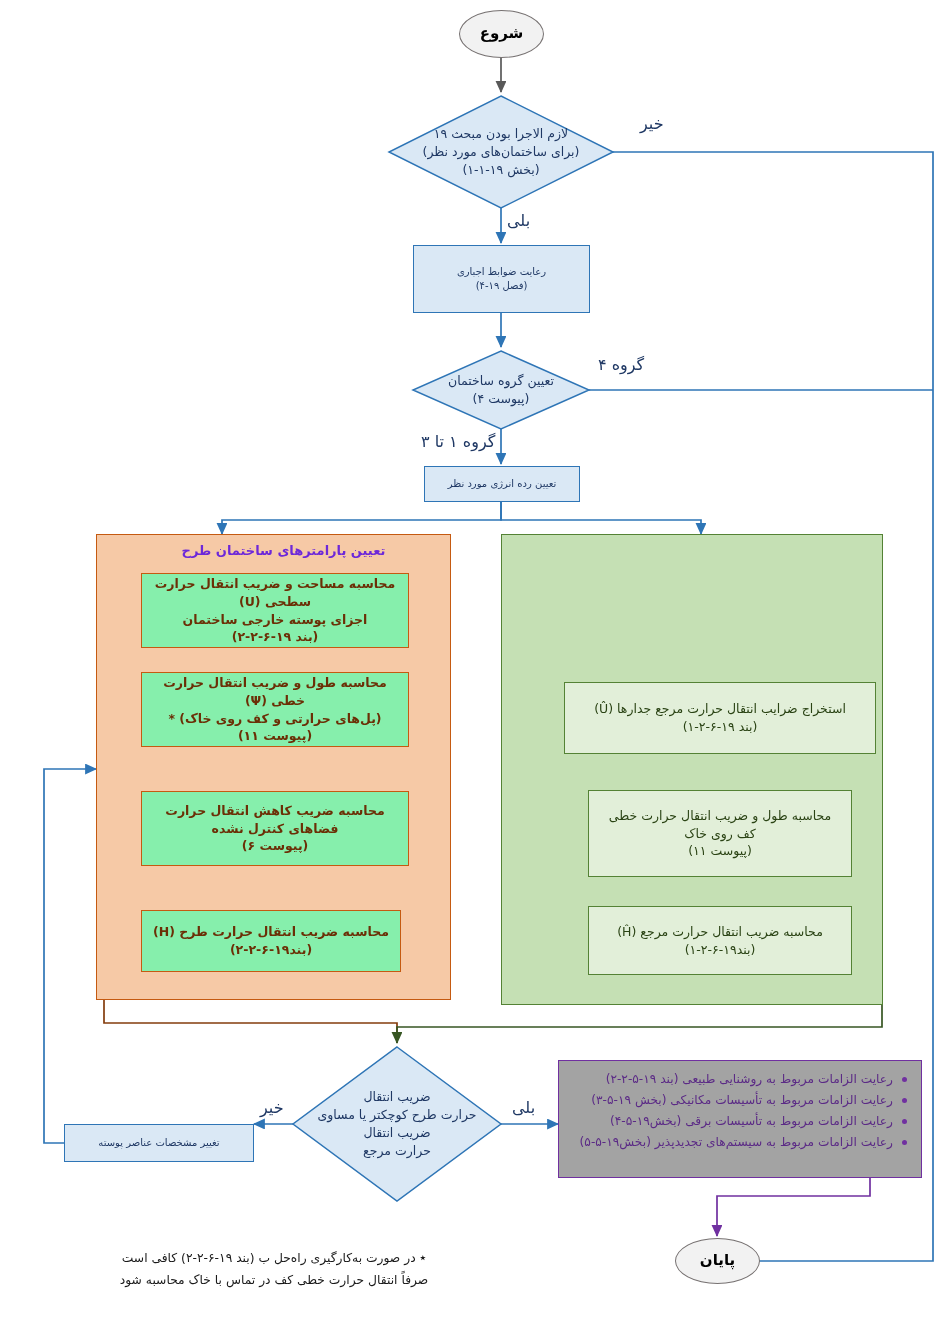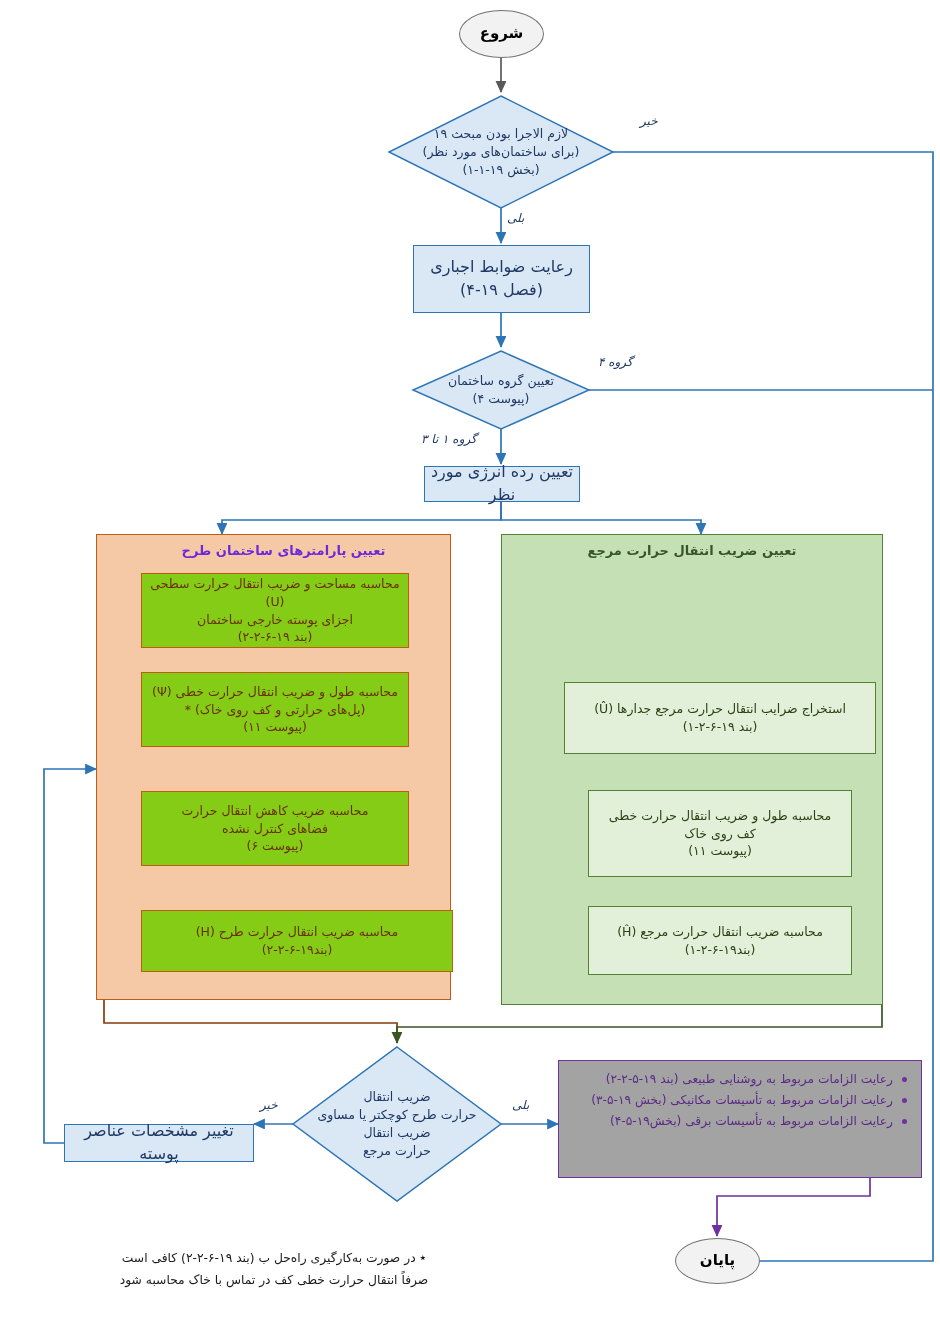--- a/index.html
+++ b/index.html
@@ -20,52 +20,52 @@
     border:1.4px solid #767171;background:#F2F2F2;border-radius:50%;
     font-weight:bold;font-size:15px;color:#000;
   }
 
   
   .diamond{background:transparent;}
   .diamond .dlabel{position:relative;z-index:3;font-size:12.5px;color:#1f3864;line-height:1.45;}
 
   
   .blue-box{
-    background:#DAE8F5;border:1.4px solid #2E75B6;font-size:16px;color:#1f3864;
+    background:#DAE8F5;border:1.4px solid #2E75B6;font-size:10px;color:#1f3864;
   }
 
   
   .grp{position:absolute;box-sizing:border-box;}
   .grp-orange{background:#F6C9A6;border:1.6px solid #C55A11;}
   .grp-green{background:#C5E0B4;border:1.6px solid #548235;}
   .grp-title{position:absolute;left:0;right:0;top:8px;text-align:center;
              font-weight:bold;font-size:13px;direction:rtl;}
   .grp-orange .grp-title{color:#6d28d9;padding-left:20px;}
   .grp-green .grp-title{color:#375623;}
 
-  .sub-orange{background:#84cc16;border:1.3px solid #C55A11;font-size:12.5px;color:#6b2f06;}
+  .sub-orange{background:#86efac;border:1.3px solid #C55A11;font-size:12.5px;color:#6b2f06;font-weight:bold;}
   .sub-green{background:#E2EFD9;border:1.3px solid #548235;font-size:12.5px;color:#2a4314;}
 
   
   .purple-box{
     position:absolute;box-sizing:border-box;background:#a3a3a3;border:1.7px solid #7030A0;
     direction:rtl;padding:8px 12px 8px 10px;
   }
   .purple-box ul{list-style:none;margin:0;padding:0;}
   .purple-box li{
     font-size:12.2px;color:#5B2A86;line-height:1.72;position:relative;
     padding-right:16px;white-space:nowrap;
   }
   .purple-box li:before{
     content:"";position:absolute;right:2px;top:8px;width:5px;height:5px;
     border-radius:50%;background:#7030A0;
   }
 
   
-  .elabel{position:absolute;font-size:12px;color:#1f3864;direction:rtl;white-space:nowrap;font-style:italic;}
+  .elabel{position:absolute;font-size:16px;color:#1f3864;direction:rtl;white-space:nowrap;}
 
   
   .footnote{
     position:absolute;direction:rtl;text-align:center;font-size:12.3px;color:#1a1a1a;
     line-height:1.75;white-space:pre-line;
   }
 </style>
 </head>
 <body>
 
@@ -180,28 +180,27 @@
 (پل‌های حرارتی و کف روی خاک) *
 (پیوست ۱۱)</span>
     </div>
 
     <div class="node sub-orange" style="left:44px;top:256px;width:268px;height:75px;">
       <span class="txt">محاسبه ضریب کاهش انتقال حرارت
 فضاهای کنترل نشده
 (پیوست ۶)</span>
     </div>
 
-    <div class="node sub-orange" style="left:44px;top:375px;width:312px;height:62px;">
+    <div class="node sub-orange" style="left:44px;top:375px;width:260px;height:62px;">
       <span class="txt">محاسبه ضریب انتقال حرارت طرح (H)
 (بند۱۹-۶-۲-۲)</span>
     </div>
   </div>
 
   <div class="grp grp-green" style="left:497px;top:534px;width:382px;height:471px;">
-    <div class="grp-title">تعیین ضریب انتقال حرارت مرجع</div>
 
 
     <div class="node sub-green" style="left:62px;top:147px;width:312px;height:72px;">
       <span class="txt">استخراج ضرایب انتقال حرارت مرجع جدارها (Û)
 (بند ۱۹-۶-۲-۱)</span>
     </div>
 
     <div class="node sub-green" style="left:86px;top:255px;width:264px;height:87px;">
       <span class="txt">محاسبه طول و ضریب انتقال حرارت خطی
 کف روی خاک
@@ -225,20 +224,21 @@
 
   <div class="node blue-box" style="left:60px;top:1124px;width:190px;height:38px;">
     <span class="txt">تغییر مشخصات عناصر پوسته</span>
   </div>
 
   <div class="purple-box" style="left:554px;top:1060px;width:364px;height:118px;">
     <ul>
       <li>رعایت الزامات مربوط به روشنایی طبیعی (بند ۱۹-۵-۲-۲)</li>
       <li>رعایت الزامات مربوط به تأسیسات مکانیکی (بخش ۱۹-۵-۳)</li>
       <li>رعایت الزامات مربوط به تأسیسات برقی (بخش۱۹-۵-۴)</li>
+      <li>رعایت الزامات مربوط به سیستم‌های تجدیدپذیر (بخش۱۹-۵-۵)</li>
     </ul>
   </div>
 
   <div class="node terminator" style="left:671px;top:1238px;width:85px;height:46px;">
     <span class="txt">پایان</span>
   </div>
 
   <div class="footnote" style="left:60px;top:1248px;width:420px;">٭  در صورت به‌کارگیری راه‌حل ب (بند ۱۹-۶-۲-۲) کافی است
 صرفاً انتقال حرارت خطی کف در تماس با خاک محاسبه شود</div>
 

